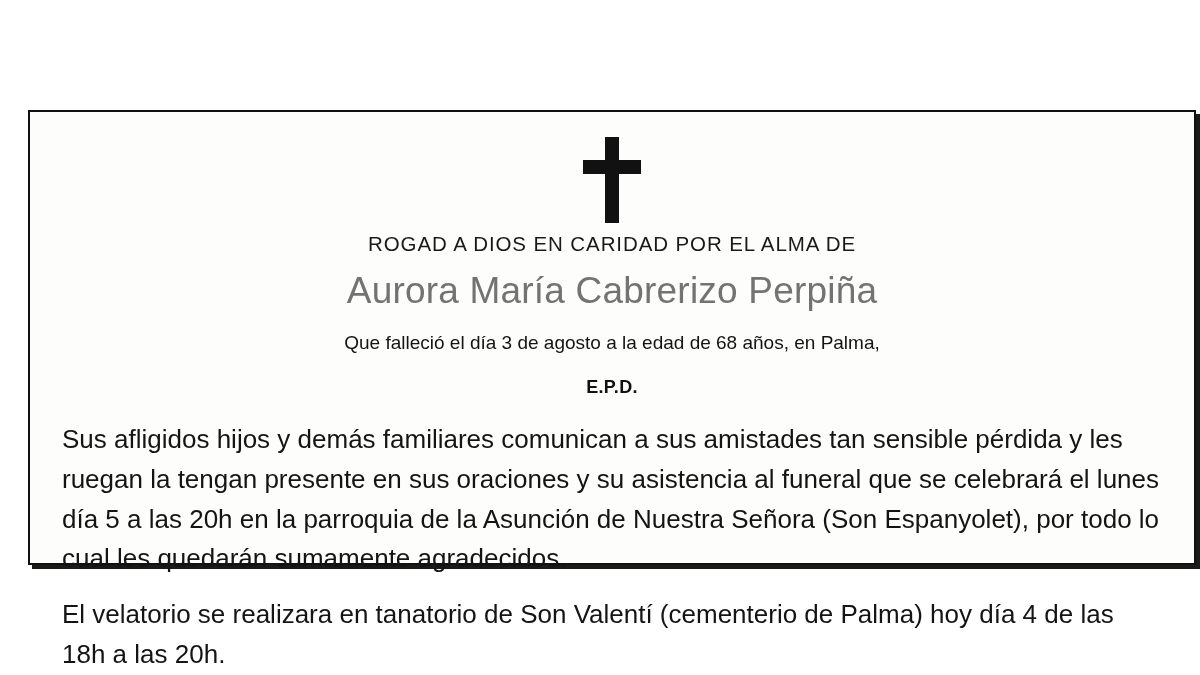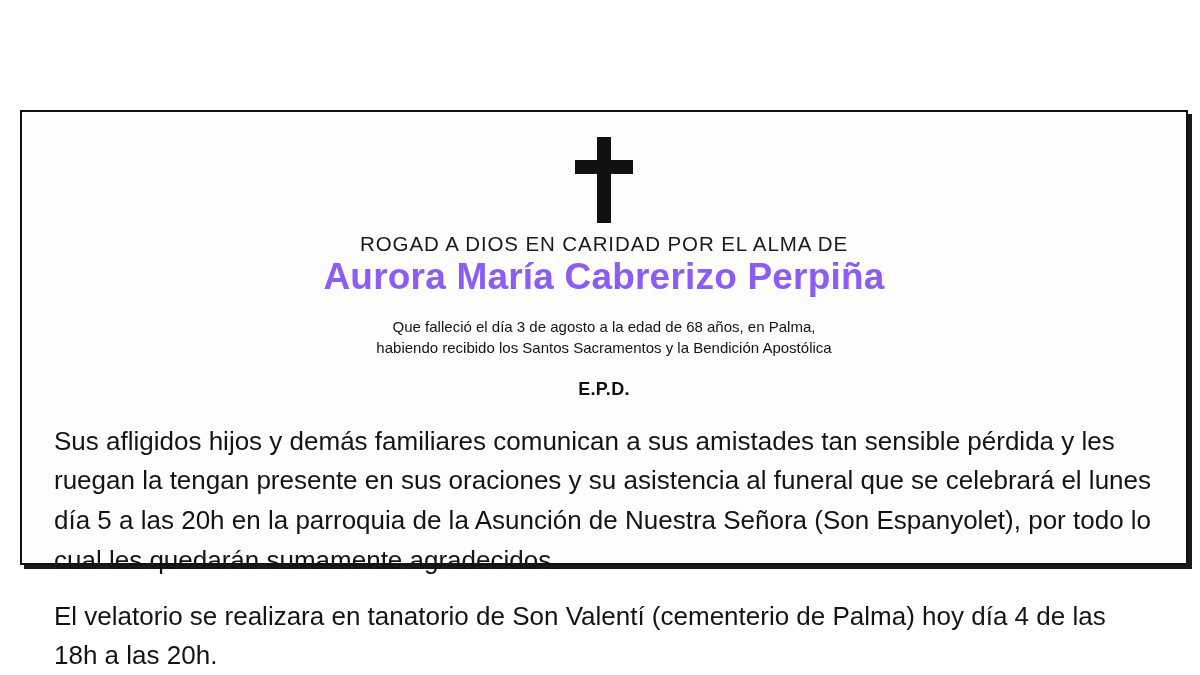--- a/index.html
+++ b/index.html
@@ -15,21 +15,21 @@
   }
   .page {
     position: relative;
     width: 1200px;
     height: 675px;
     background: #ffffff;
   }
   
   .obituary {
     position: absolute;
-    left: 20px;
+    left: 28px;
     top: 110px;
     width: 1168px;
     height: 455px;
     background: #fdfdfb;
     border: 2px solid #111111;
     box-sizing: border-box;
     box-shadow: 4px 4px 0 0 #1a1a1a;
   }
   .inner {
     padding: 22px 28px 10px 28px;
@@ -48,27 +48,28 @@
   }
   .rogad {
     font-size: 20.5px;
     letter-spacing: 0.9px;
     font-weight: 400;
     margin-top: 6px;
     color: #1a1a1a;
   }
   .name {
     font-size: 37px;
-    font-weight: 700;
+    font-weight: 400;
+    margin-top: 14px;
     letter-spacing: 0.2px;
-    color: #8b5cf6;
+    color: #737373;
   }
   .died {
     margin-top: 18px;
-    font-size: 15px;
+    font-size: 19px;
     line-height: 1.42;
     color: #141414;
   }
   .epd {
     margin-top: 20px;
     font-size: 18px;
     font-weight: 700;
     letter-spacing: 0.3px;
   }
   .body-text {
@@ -100,21 +101,20 @@
           <rect x="0" y="23" width="58" height="14" fill="#111111"></rect>
         </svg>
       </div>
 
       <div class="rogad">ROGAD A DIOS EN CARIDAD POR EL ALMA DE</div>
 
       <div class="name">Aurora María Cabrerizo Perpiña</div>
 
       <div class="died">
         <div>Que falleció el día 3 de agosto a la edad de 68 años, en Palma,</div>
-        <div>habiendo recibido los Santos Sacramentos y la Bendición Apostólica</div>
       </div>
 
       <div class="epd">E.P.D.</div>
 
       <div class="body-text">
         <p>Sus afligidos hijos y demás familiares comunican a sus amistades tan sensible pérdida y les ruegan la tengan presente en sus oraciones y su asistencia al funeral que se celebrará el lunes día 5 a las 20h en la parroquia de la Asunción de Nuestra Señora (Son Espanyolet), por todo lo cual les quedarán sumamente agradecidos.</p>
         <p>El velatorio se realizara en tanatorio de Son Valentí (cementerio de Palma) hoy día 4 de las 18h a las 20h.</p>
       </div>
 
     </div>

